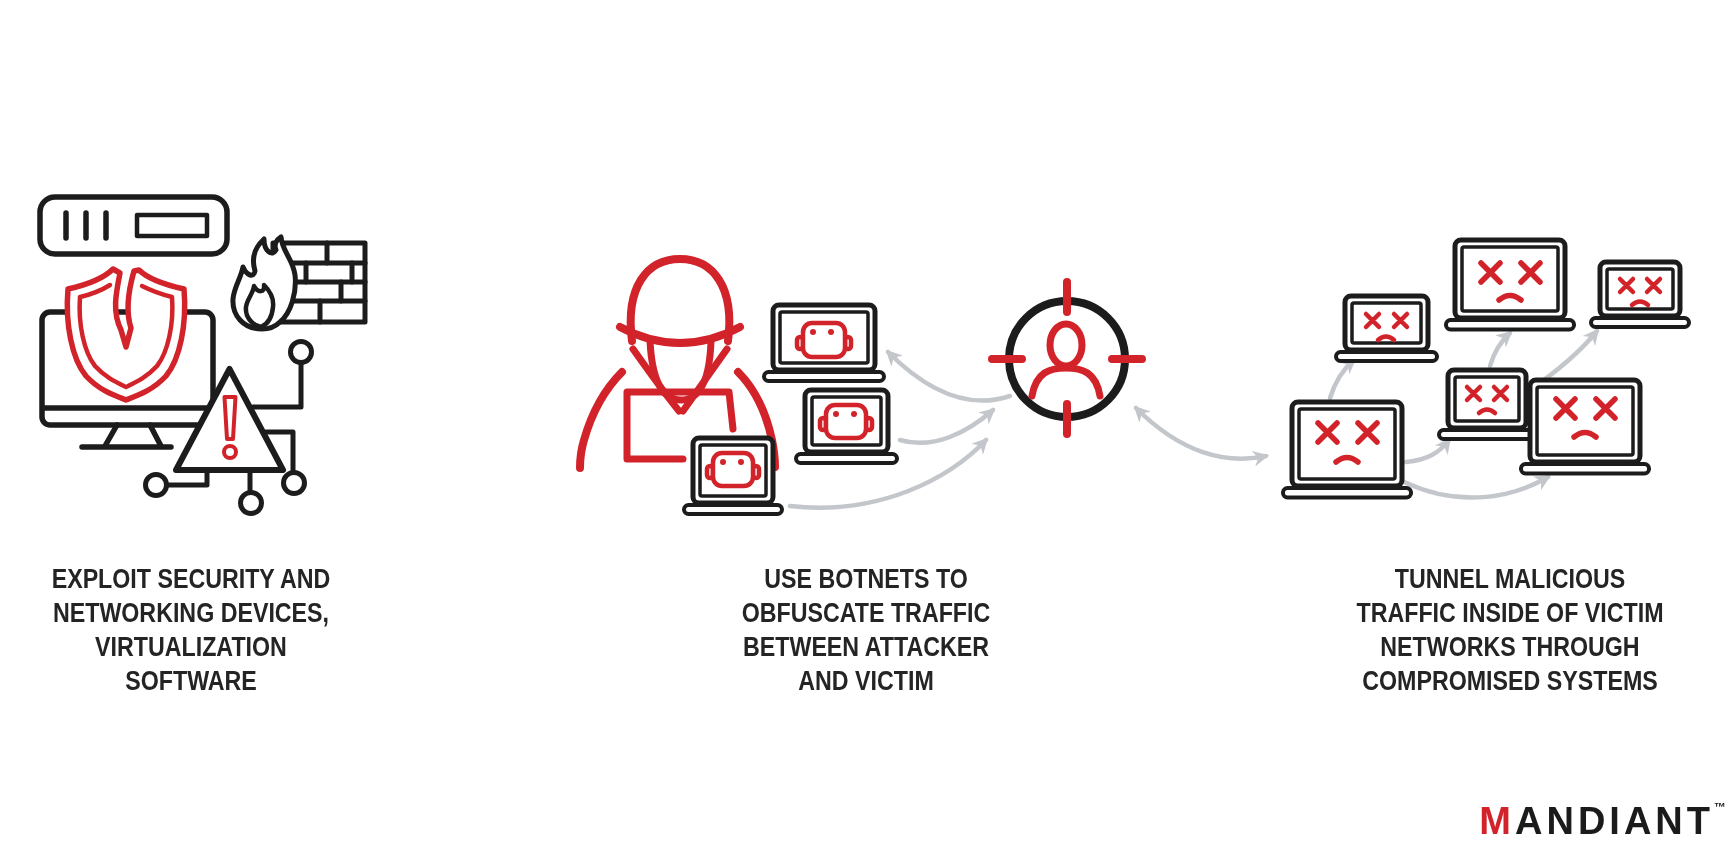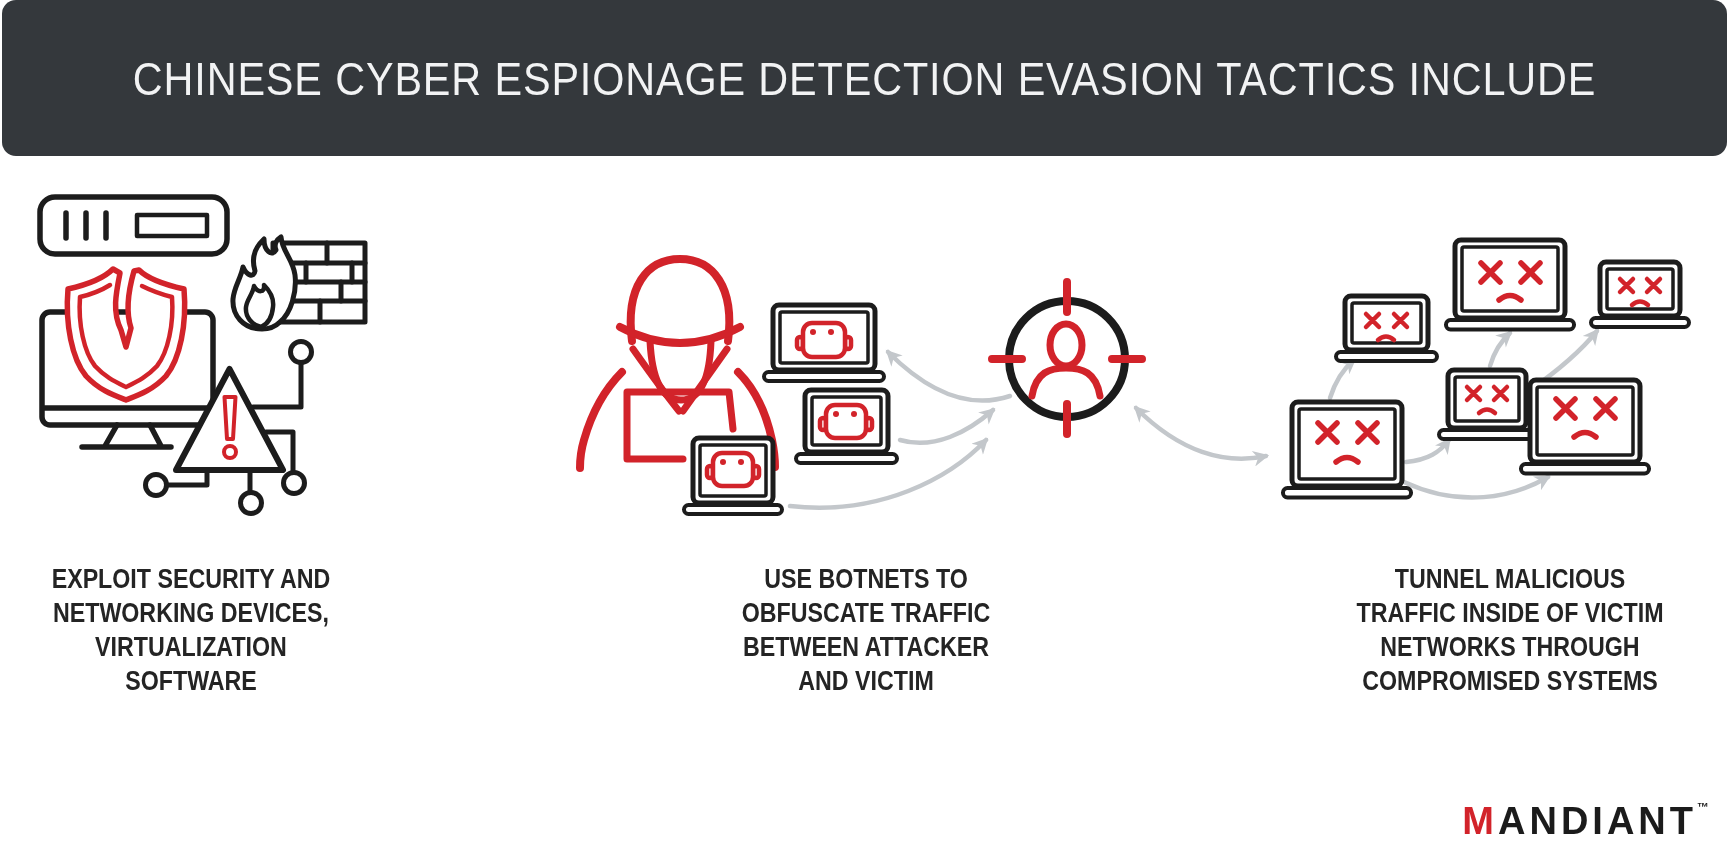--- a/index.html
+++ b/index.html
@@ -9,33 +9,30 @@
           border-radius:14px;display:flex;align-items:center;justify-content:center;}
   .banner h1{margin:0;color:#f2f3f4;font-size:47px;font-weight:400;letter-spacing:1px;
              white-space:nowrap;transform:scaleX(0.88);transform-origin:center center;}
   .illus{position:absolute;left:0;top:156px;width:1732px;height:404px;}
   .caption{position:absolute;top:562px;text-align:center;color:#242424;font-size:27px;
            font-weight:700;line-height:34px;transform:scaleX(0.86);transform-origin:center top;
            white-space:nowrap;}
   .cap-left{left:11px;width:360px;}
   .cap-mid{left:686px;width:360px;}
   .cap-right{left:1320px;width:380px;}
-  .logo{position:absolute;top:800px;right:23px;font-size:38px;font-weight:700;letter-spacing:4px;
+  .logo{position:absolute;top:800px;right:6px;font-size:38px;font-weight:700;letter-spacing:4px;
         color:#1b1b1b;white-space:nowrap;}
   .logo .m{color:#d2232a;}
   .logo .tm{font-size:12px;vertical-align:top;letter-spacing:0;}
 </style>
 </head>
 <body>
 
 <div class="canvas">
 
-  <header class="banner">
-    <h1>CHINESE CYBER ESPIONAGE DETECTION EVASION TACTICS INCLUDE</h1>
-  </header>
 
   <div class="illus">
   <svg width="1732" height="404" viewBox="0 156 1732 404" xmlns="http://www.w3.org/2000/svg">
     <defs>
       <marker id="ah" markerUnits="userSpaceOnUse" markerWidth="18" markerHeight="16" viewBox="0 0 10 10" refX="8" refY="5" orient="auto-start-reverse">
         <path d="M0 0 L10 5 L0 10 L3 5 Z" fill="#c3c7cb"></path>
       </marker>
     </defs>
 
     <g fill="none" stroke="#1c1c1c" stroke-width="5.5" stroke-linecap="round" stroke-linejoin="round">

